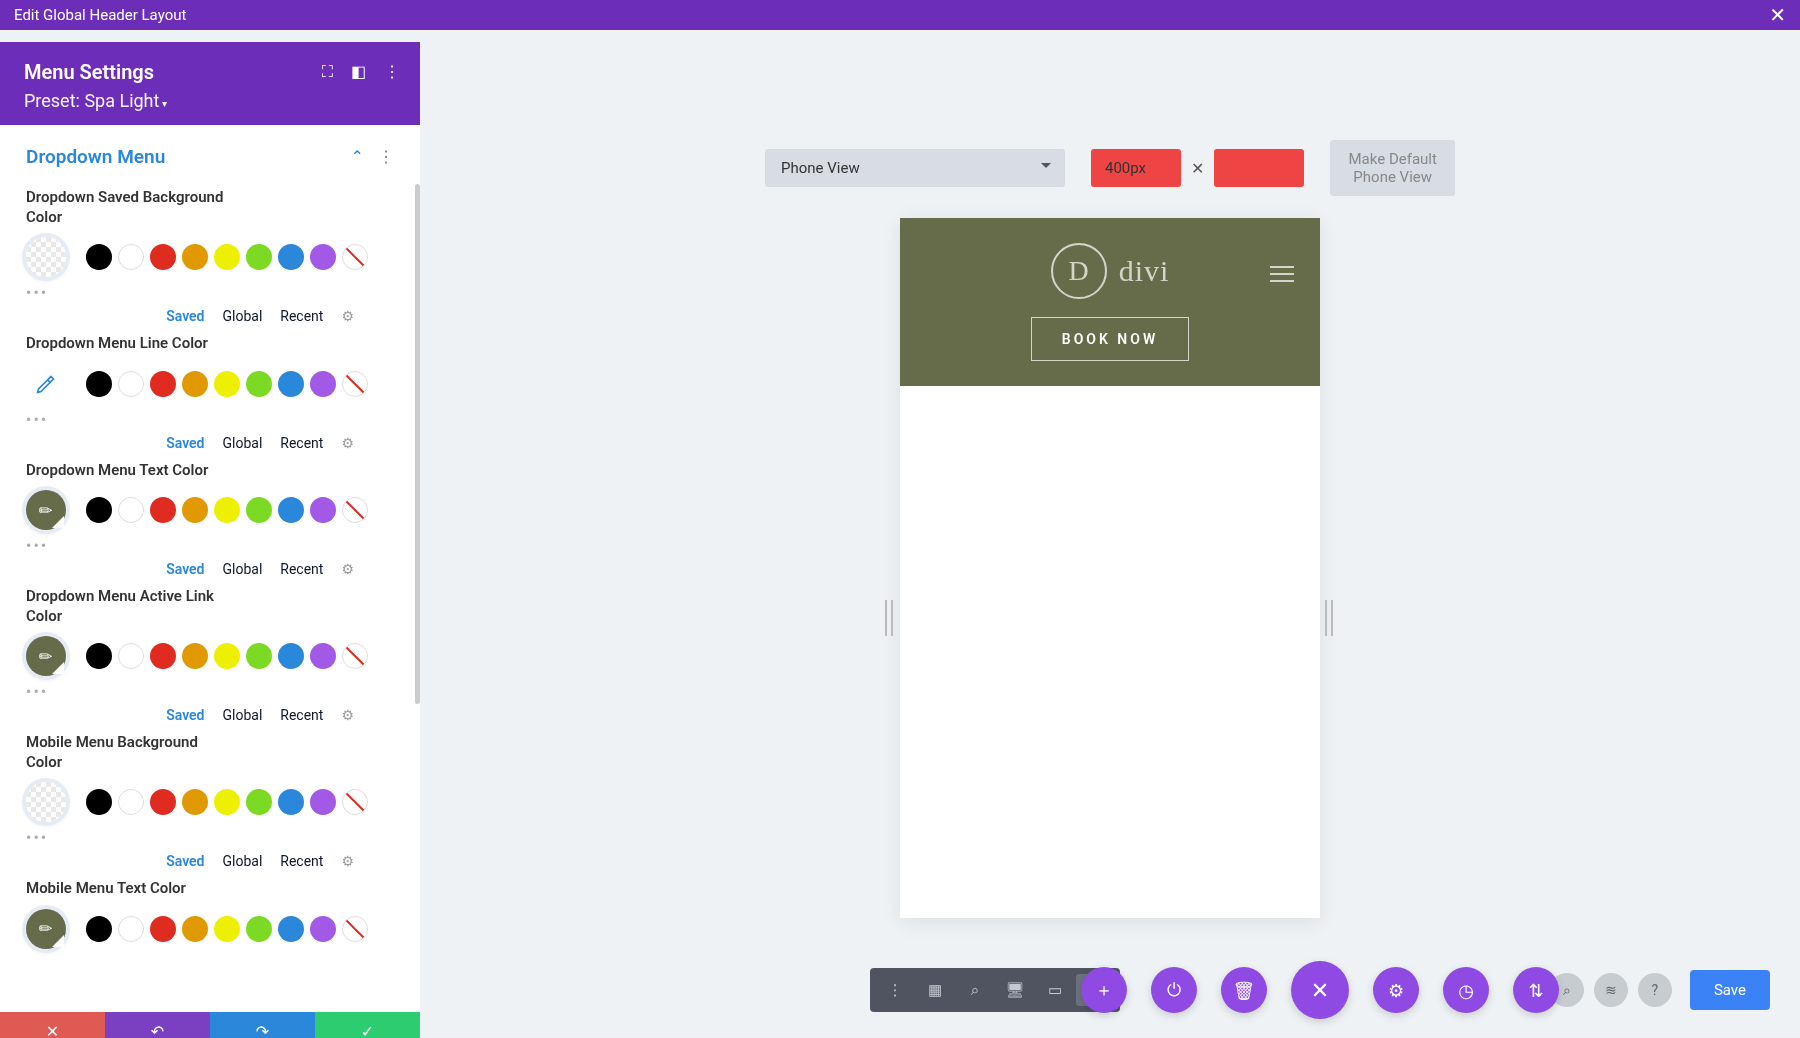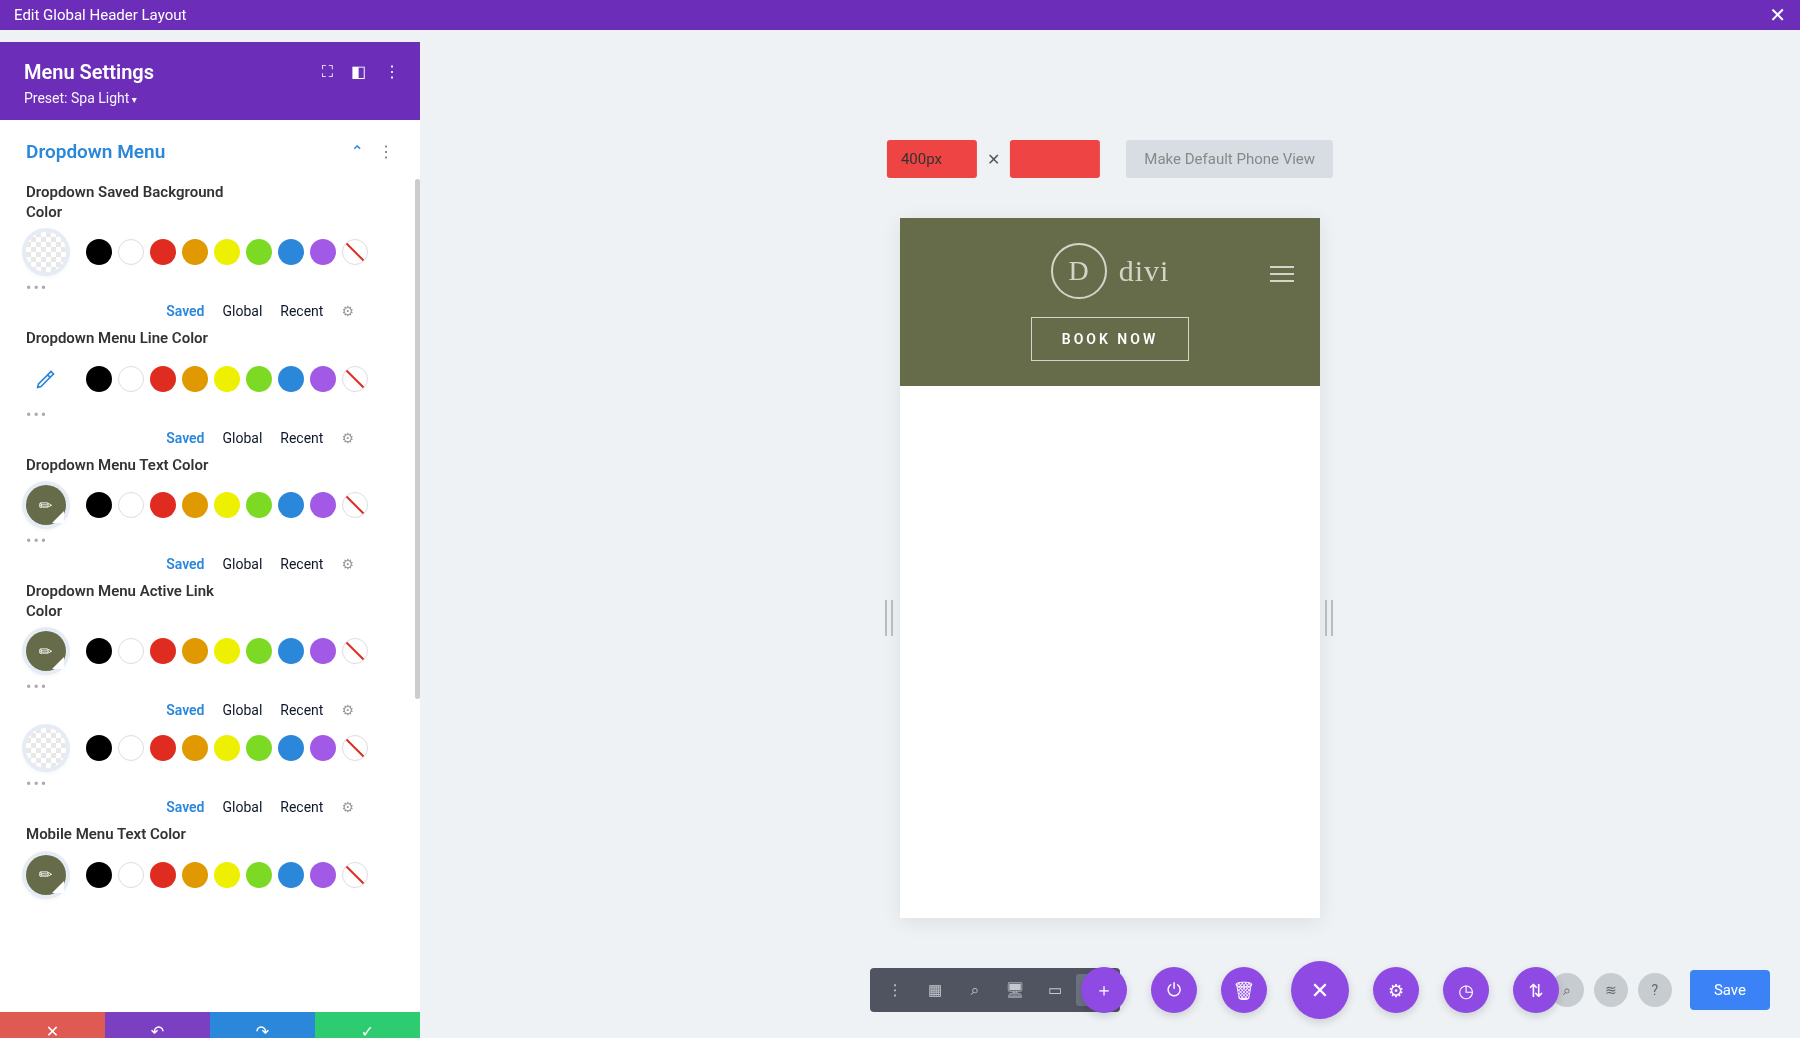--- a/index.html
+++ b/index.html
@@ -6,21 +6,21 @@
 body { width: 1800px; height: 1038px; overflow: hidden; background: #eef2f5; }
 
 
 .topbar { position: absolute; left: 0; top: 0; width: 100%; height: 30px; background: #6c2eb9; color: #fff; display: flex; align-items: center; padding: 0 14px; font-size: 15px; justify-content: space-between; }
 .topbar .close-x { font-size: 20px; cursor: pointer; }
 
 
 .sidebar { position: absolute; left: 0; top: 42px; width: 420px; height: calc(100% - 30px); background: #fff; display: flex; flex-direction: column; }
 .sidebar-header { background: #6c2eb9; color: #fff; padding: 18px 24px 14px; position: relative; }
 .sidebar-header h2 { font-size: 20px; font-weight: 600; }
-.sidebar-header .preset { font-size: 14px; margin-top: 6px; opacity: 0.95; }
+.sidebar-header .preset { font-size: 18px; margin-top: 6px; opacity: 0.95; }
 .sidebar-header .preset::after { content: " ▾"; font-size: 10px; }
 .header-icons { position: absolute; right: 20px; top: 20px; display: flex; gap: 18px; color: #fff; }
 .header-icons span { cursor: pointer; font-size: 16px; }
 
 
 .tabs { display: flex; background: #6c2eb9; }
 .tab { padding: 12px 26px; color: #fff; font-size: 15px; cursor: pointer; }
 .tab.active { background: #8e4ae2; }
 
 
@@ -229,20 +229,21 @@
       <div class="more-dots">•••</div>
       <div class="color-tabs">
         <span class="ct active">Saved</span>
         <span class="ct">Global</span>
         <span class="ct">Recent</span>
         <span class="gear">⚙</span>
       </div>
     </div>
 
     <div class="setting-block">
+      <div class="setting-label">Mobile Menu Background Color</div>
       <div class="swatch-row">
         <div class="big-swatch none"></div>
         <div class="sw black"></div>
         <div class="sw white"></div>
         <div class="sw red"></div>
         <div class="sw orange"></div>
         <div class="sw yellow"></div>
         <div class="sw green"></div>
         <div class="sw blue"></div>
         <div class="sw purple"></div>
@@ -279,20 +280,25 @@
   <div class="sidebar-bottom">
     <div class="sb-btn sb-cancel">✕</div>
     <div class="sb-btn sb-undo">↶</div>
     <div class="sb-btn sb-redo">↷</div>
     <div class="sb-btn sb-ok">✓</div>
   </div>
 </div>
 
 <div class="canvas">
   <div class="view-controls">
+    <div class="vc-select-wrap">
+      <select class="vc-select">
+        <option>Phone View</option>
+      </select>
+    </div>
     <div class="dim-inputs">
       <input class="dim-input" value="400px" style="">
       <span class="dim-x">✕</span>
       <input class="dim-input" value="" style="">
     </div>
     <button class="default-btn">Make Default Phone View</button>
   </div>
 
   <div class="phone-preview">
     <div class="phone-header">

